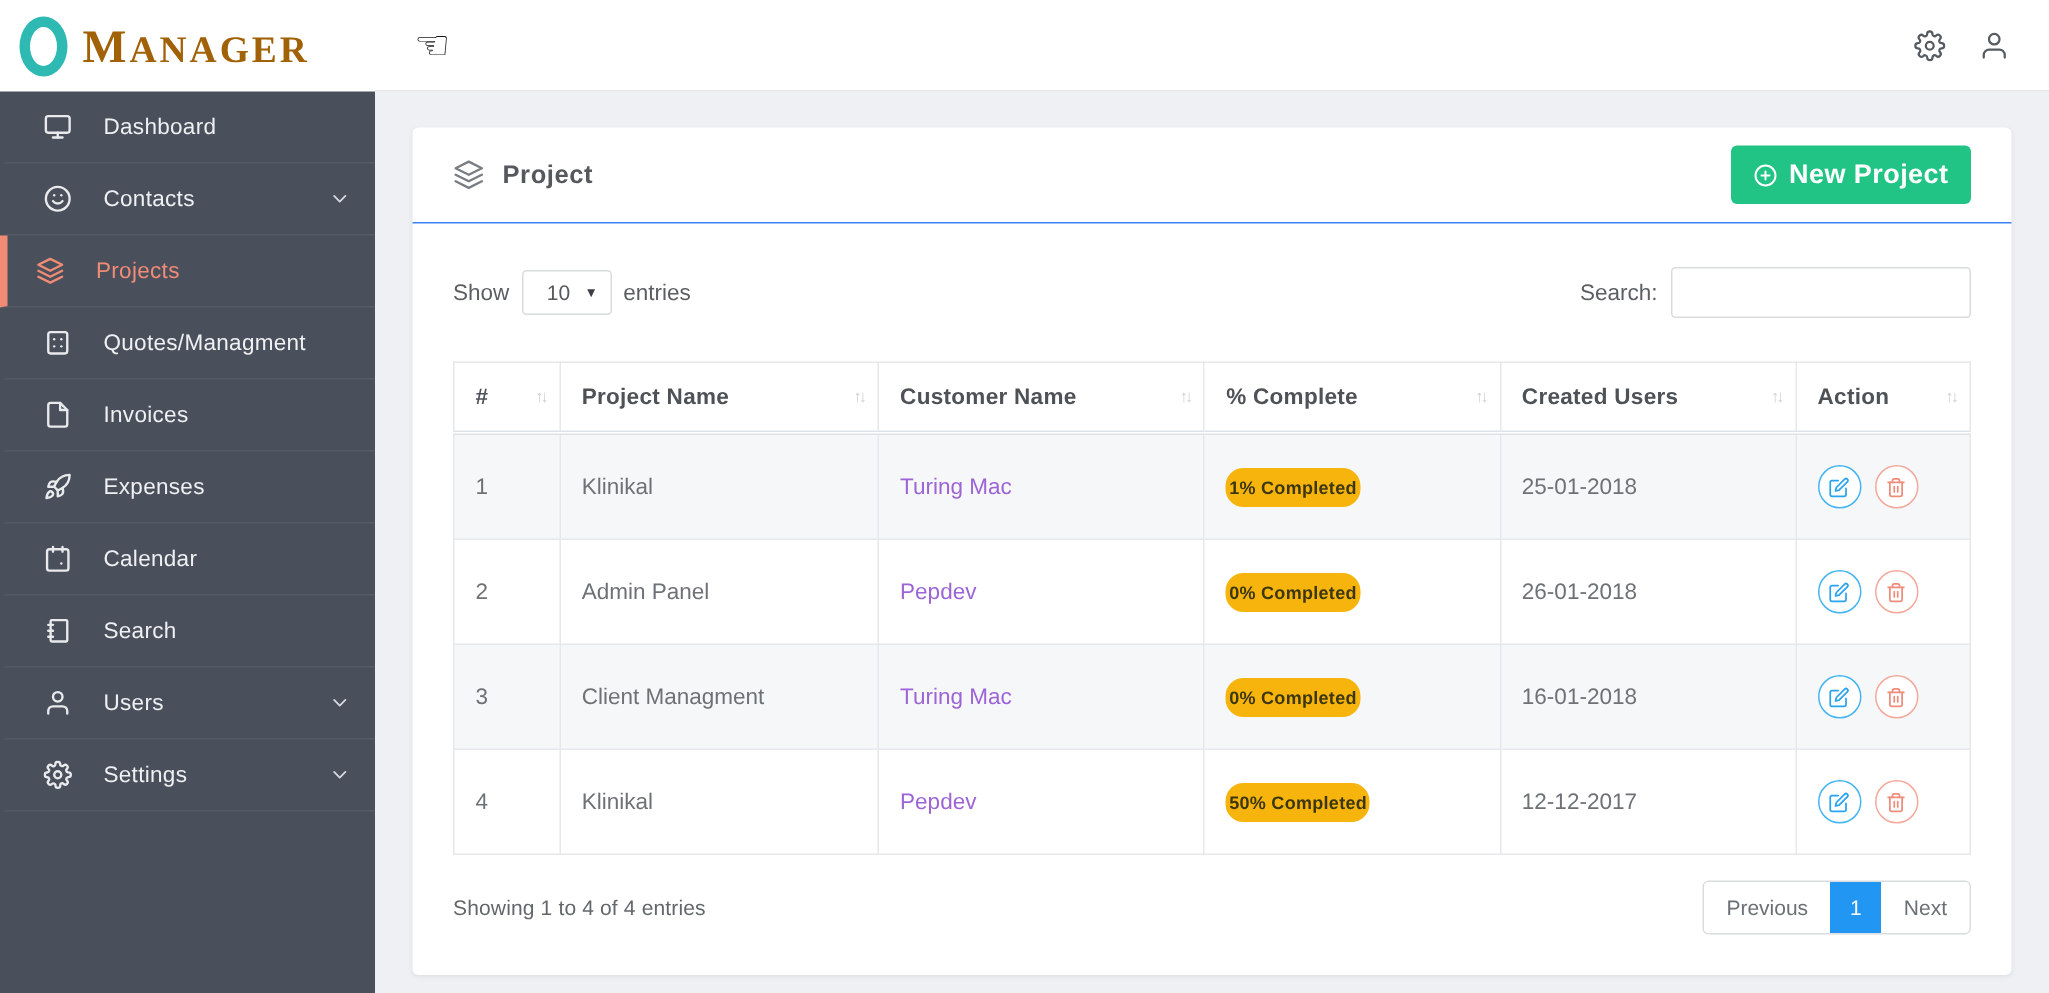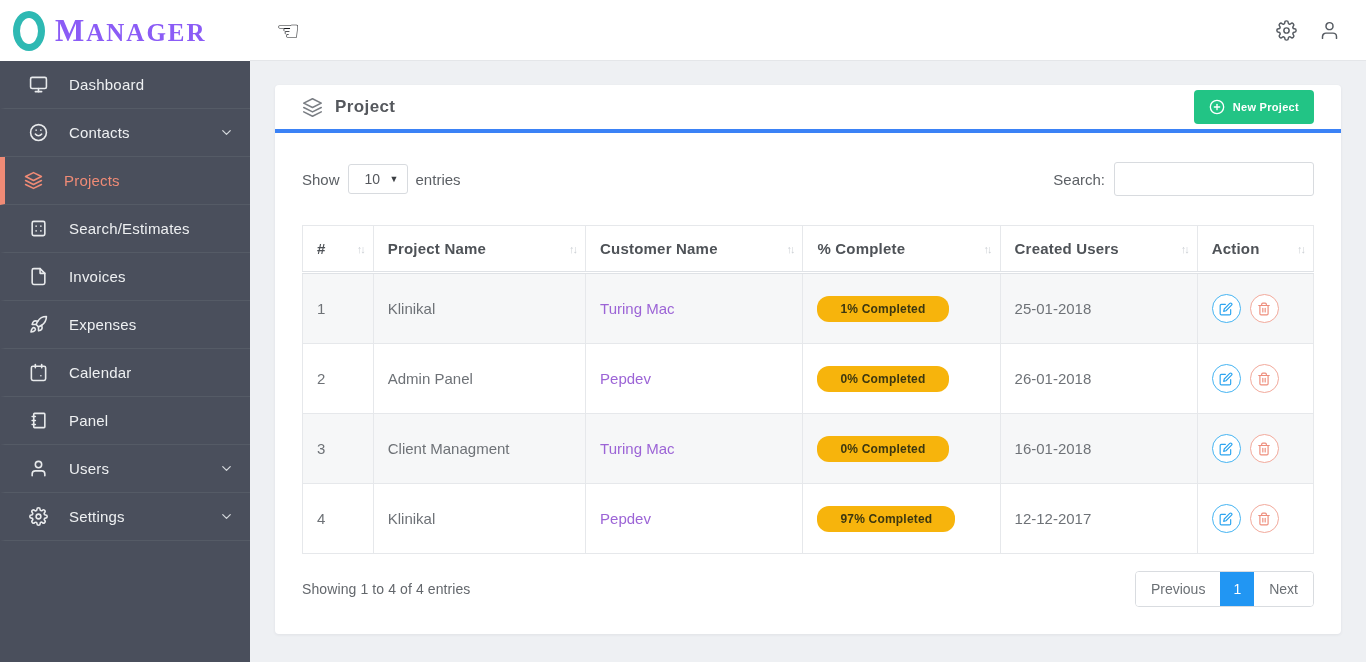--- a/index.html
+++ b/index.html
@@ -4,21 +4,21 @@
 <style>
   * { margin:0; padding:0; box-sizing:border-box; }
   html,body { width:1366px; height:662px; overflow:hidden; }
   body { font-family:"Liberation Sans", sans-serif; background:#eef0f3; color:#6e7277; }
   .app { display:flex; width:1366px; height:662px; }
 
   
   .sidebar { width:250px; min-width:250px; background:#4a4f5c; height:662px; }
   .logo { height:61px; background:#ffffff; display:flex; align-items:center; padding-left:13px; gap:10px; cursor:pointer; }
   .logo-ring { width:32px; height:40px; border:7px solid #2eb9b3; border-radius:50%; box-shadow:inset 0 0 0 1px #ffffff; }
-  .logo-text { font-family:"Liberation Serif", serif; font-weight:bold; color:#8b5cf6; font-size:25px; letter-spacing:2px; text-transform:uppercase; }
+  .logo-text { font-family:"Liberation Serif", serif; font-weight:bold; color:#a16207; font-size:25px; letter-spacing:2px; text-transform:uppercase; }
   .logo-text::first-letter { font-size:31px; }
   .nav-item { height:48px; display:flex; align-items:center; padding:0 16px 0 24px; color:#eef0f2; font-size:15px;
               border-bottom:1px solid #555b66; border-left:5px solid transparent; cursor:pointer; }
   .nav-item .nav-icon { width:20px; height:20px; margin-right:20px; display:inline-flex; color:#e8eaec; }
   .nav-item .nav-icon svg { width:19px; height:19px; }
   .nav-label { flex:1; letter-spacing:.2px; }
   .nav-chevron { color:#d4d7db; display:inline-flex; }
   .nav-chevron svg { width:15px; height:15px; }
   .nav-item.active { border-left:5px solid #f08b76; color:#f08b76; padding-left:19px; }
   .nav-item.active .nav-icon { color:#f08b76; }
@@ -26,26 +26,26 @@
   
   .main { flex:1; display:flex; flex-direction:column; }
   .topbar { height:61px; background:#ffffff; border-bottom:1px solid #e4e6e9; display:flex; align-items:center; padding:0 26px; }
   .hand-toggle { font-family:"DejaVu Sans", sans-serif; font-size:27px; color:#15171a; line-height:1; cursor:pointer; }
   .topbar-spacer { flex:1; }
   .topbar-icon { color:#565b62; margin-left:22px; cursor:pointer; display:inline-flex; }
   .topbar-icon svg { width:21px; height:21px; }
 
   .content { flex:1; padding:24px 25px; overflow:hidden; }
   .card { background:#ffffff; border-radius:4px; box-shadow:0 1px 3px rgba(60,65,75,.08); }
-  .card-header { height:48px; display:flex; align-items:center; padding:0 27px; border-bottom:4px solid #3b82f6; }
+  .card-header { height:64px; display:flex; align-items:center; padding:0 27px; border-bottom:1px solid #3b82f6; }
   .card-title-icon { color:#7a7e84; display:inline-flex; margin-right:12px; }
   .card-title-icon svg { width:21px; height:21px; }
   .card-title { font-size:17px; font-weight:bold; color:#55585d; letter-spacing:.4px; }
   .card-header .spacer { flex:1; }
-  .btn-new { background:#22c485; color:#ffffff; border:none; border-radius:4px; font-size:11px; font-weight:bold;
+  .btn-new { background:#22c485; color:#ffffff; border:none; border-radius:4px; font-size:18px; font-weight:bold;
              padding:9px 15px; display:inline-flex; align-items:center; gap:8px; cursor:pointer; font-family:inherit; letter-spacing:.3px;text-align:right; }
   .btn-new svg { width:16px; height:16px; }
 
   .card-body { padding:19px 27px 27px; }
   .controls { display:flex; align-items:center; margin-bottom:19px; font-size:15px; color:#5b5f64; }
   .select-wrap { position:relative; margin:12px 8px;text-decoration:underline; }
   .select-wrap::after { content:"▼"; font-size:9px; color:#3c3f43; position:absolute; right:9px; top:50%; transform:translateY(-50%); pointer-events:none; }
   .page-size { appearance:none; -webkit-appearance:none; border:1px solid #d8dbdf; border-radius:3px; background:#fff;
                font-family:inherit; font-size:14px; color:#55585d; padding:6px 26px 6px 16px; cursor:pointer; }
   .controls .spacer { flex:1; }
@@ -56,21 +56,21 @@
   .grid th, .grid td { border:1px solid #e6e8eb; text-align:left; font-size:15px; }
   .grid th { color:#4e5257; font-weight:bold; padding:14px 30px 14px 14px; position:relative; letter-spacing:.2px; border-bottom:3px double #dfe2e6; }
   .sort-icon::before { content:"↑"; } .sort-icon::after { content:"↓"; }
   .sort-icon { position:absolute; right:9px; top:50%; transform:translateY(-50%); color:#ccd0d5; font-size:11px; letter-spacing:-2px; }
   .grid td { padding:20px 14px; color:#6e7277; }
   .grid tbody tr:nth-child(odd) { background:#f6f7f8; }
   .grid th:nth-child(1){ width:7%; } .grid th:nth-child(2){ width:21%; } .grid th:nth-child(3){ width:21.5%; }
   .grid th:nth-child(4){ width:19.5%; } .grid th:nth-child(5){ width:19.5%; } .grid th:nth-child(6){ width:11.5%; }
   .customer-link { color:#9c64d6; text-decoration:none; cursor:pointer; }
   .badge { display:inline-block; background:#f7b40c; color:#3c3710; font-size:12px; font-weight:bold;
-           border-radius:12px; padding:6px 23px; letter-spacing:.2px; }
+           border-radius:12px; padding:6px 2px; letter-spacing:.2px; }
   .action-cell { white-space:nowrap; }
   .icon-btn { width:29px; height:29px; border-radius:50%; background:#fff; display:inline-flex; align-items:center; justify-content:center;
               cursor:pointer; margin-right:5px; }
   .icon-btn svg { width:14px; height:14px; }
   .icon-btn.edit { border:1px solid #45b4f2; color:#2ba4ef; }
   .icon-btn.delete { border:1px solid #f2a99b; color:#ee8d7b; }
 
   .table-footer { display:flex; align-items:center; margin-top:17px;gap:44px; }
   .summary { font-size:14px; color:#63676c; letter-spacing:.1px; }
   .table-footer .spacer { flex:1; }
@@ -132,21 +132,21 @@
       <div class="nav-item">
         <span class="nav-icon">
           <svg viewBox="0 0 24 24" fill="none" stroke="currentColor" stroke-width="2" stroke-linecap="round" stroke-linejoin="round">
               <rect x="4" y="3" width="16" height="18" rx="2"></rect>
               <line x1="9" y1="9" x2="9.01" y2="9"></line>
               <line x1="15" y1="9" x2="15.01" y2="9"></line>
               <line x1="9" y1="15" x2="9.01" y2="15"></line>
               <line x1="15" y1="15" x2="15.01" y2="15"></line>
             </svg>
         </span>
-        <span class="nav-label">Search/Estimates</span>
+        <span class="nav-label">Quotes/Managment</span>
       </div>
 
       <div class="nav-item">
         <span class="nav-icon">
           <svg viewBox="0 0 24 24" fill="none" stroke="currentColor" stroke-width="2" stroke-linecap="round" stroke-linejoin="round">
               <path d="M14 2H6a2 2 0 0 0-2 2v16a2 2 0 0 0 2 2h12a2 2 0 0 0 2-2V8z"></path>
               <polyline points="14 2 14 8 20 8"></polyline>
             </svg>
         </span>
         <span class="nav-label">Invoices</span>
@@ -178,21 +178,21 @@
 
       <div class="nav-item">
         <span class="nav-icon">
           <svg viewBox="0 0 24 24" fill="none" stroke="currentColor" stroke-width="2" stroke-linecap="round" stroke-linejoin="round">
               <rect x="6" y="3" width="14" height="18" rx="1"></rect>
               <line x1="4" y1="7" x2="8" y2="7"></line>
               <line x1="4" y1="12" x2="8" y2="12"></line>
               <line x1="4" y1="17" x2="8" y2="17"></line>
             </svg>
         </span>
-        <span class="nav-label">Panel</span>
+        <span class="nav-label">Search</span>
       </div>
 
       <div class="nav-item">
         <span class="nav-icon">
           <svg viewBox="0 0 24 24" fill="none" stroke="currentColor" stroke-width="2" stroke-linecap="round" stroke-linejoin="round">
               <path d="M20 21v-2a4 4 0 0 0-4-4H8a4 4 0 0 0-4 4v2"></path>
               <circle cx="12" cy="7" r="4"></circle>
             </svg>
         </span>
         <span class="nav-label">Users</span>
@@ -359,21 +359,21 @@
                         <line x1="14" y1="11" x2="14" y2="17"></line>
                       </svg>
                     </span>
                 </td>
               </tr>
 
               <tr>
                 <td>4</td>
                 <td>Klinikal</td>
                 <td><a class="customer-link">Pepdev</a></td>
-                <td><span class="badge">97% Completed</span></td>
+                <td><span class="badge">50% Completed</span></td>
                 <td>12-12-2017</td>
                 <td class="action-cell">
                   <span class="icon-btn edit">
                       <svg viewBox="0 0 24 24" fill="none" stroke="currentColor" stroke-width="2" stroke-linecap="round" stroke-linejoin="round">
                         <path d="M11 4H4a2 2 0 0 0-2 2v14a2 2 0 0 0 2 2h14a2 2 0 0 0 2-2v-7"></path>
                         <path d="M18.5 2.5a2.12 2.12 0 0 1 3 3L12 15l-4 1 1-4z"></path>
                       </svg>
                     </span>
                   <span class="icon-btn delete">
                       <svg viewBox="0 0 24 24" fill="none" stroke="currentColor" stroke-width="2" stroke-linecap="round" stroke-linejoin="round">

